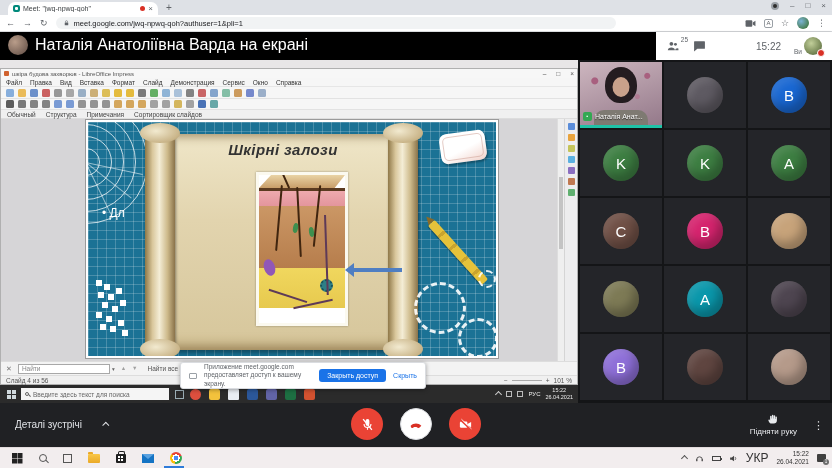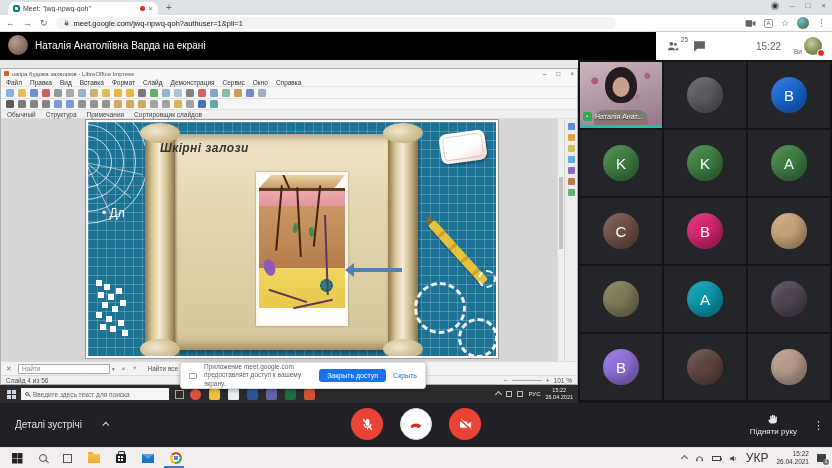--- a/index.html
+++ b/index.html
@@ -27,21 +27,21 @@
   .nav-avatar { width:12px; height:12px; border-radius:50%; background:radial-gradient(circle at 35% 35%, #7bb3d4, #33691e); }
 
   
   .meet { position:absolute; top:32px; left:0; width:832px; height:415px; background:#202124; }
   .topbar { position:absolute; top:0; left:0; width:832px; height:28px; background:#000; }
   .banner { position:absolute; display:flex; align-items:center; gap:7px; }
   .banner1 { left:8px; top:3px; }
   .banner2 { left:505px; top:3px; }
   .b-avatar { width:20px; height:20px; border-radius:50%; background:radial-gradient(circle at 35% 35%, #b99d8a, #5d4a42); flex:0 0 auto; }
   .b-avatar.small { width:18px; height:18px; background:radial-gradient(circle at 40% 35%, #9fb4c4, #55636e); }
-  .b-name { font-size:10px; color:#fff; white-space:nowrap; }
+  .b-name { font-size:16px; color:#fff; white-space:nowrap; }
   .b-line1 { font-size:8.5px; color:#fff; white-space:nowrap; }
   .b-line2 { font-size:7.5px; color:#9aa0a6; }
   .topbar-right { position:absolute; right:0; top:0; width:176px; height:28px; background:#fff; box-shadow:-1px 0 2px rgba(0,0,0,.2); display:flex; align-items:center; gap:13px; padding:0 10px; }
   .hd-ico { position:relative; display:flex; }
   .hd-count { position:absolute; top:-4px; right:-8px; font-size:6.5px; color:#5f6368; }
   .hd-clock { font-size:10px; color:#5f6368; margin-left:2px; }
   .you-wrap { display:flex; align-items:flex-end; gap:2px; position:relative; }
   .you-label { font-size:6.5px; color:#5f6368; }
   .you-avatar { width:18px; height:18px; border-radius:50%; background:radial-gradient(circle at 40% 35%, #c2cf9a, #4a5d2e); position:relative; }
   .you-badge { position:absolute; right:-3px; bottom:-2px; width:8px; height:8px; border-radius:50%; background:#d93025; border:1px solid #fff; }
@@ -93,21 +93,21 @@
   .scrollbody { position:absolute; left:72px; top:12px; width:246px; height:216px; border-radius:6px;
     background:linear-gradient(180deg,#efe6c8,#e2d4ae 40%,#d6c69b);
     box-shadow:inset 0 8px 10px -5px rgba(110,80,35,.55), inset 0 -10px 12px -6px rgba(110,80,35,.6), 2px 3px 4px rgba(0,0,0,.35); }
   .roll { position:absolute; top:6px; width:30px; height:226px; border-radius:13px;
     background:linear-gradient(90deg,#8f7848,#d9c79c 25%,#f4edd6 48%,#cdb98a 75%,#8a734a);
     box-shadow:1px 2px 3px rgba(0,0,0,.4); }
   .roll.left { left:57px; } .roll.right { left:300px; }
   .roll::before, .roll::after { content:""; position:absolute; left:-5px; width:40px; height:20px; border-radius:50%;
     background:radial-gradient(ellipse at 40% 40%, #f2ead0, #c9b488 70%, #93severe 100%); background:radial-gradient(ellipse at 40% 40%, #f2ead0, #c9b488 70%, #97845c); }
   .roll::before { top:-5px; } .roll::after { bottom:-5px; }
-  .stitle { position:absolute; left:72px; top:19px; width:246px; text-align:left; font-size:12px; font-weight:bold; font-style:italic; color:#333; letter-spacing:.4px; }
+  .stitle { position:absolute; left:72px; top:19px; width:246px; text-align:center; font-size:15px; font-weight:bold; font-style:italic; color:#333; letter-spacing:.4px; }
   .stext { position:absolute; left:88px; top:41px; width:68px; text-align:center; font-size:7.5px; line-height:1.42; color:#2f7fae; }
   .pre { white-space:pre-line; display:block; }
   .stext .boldpart { display:block; color:#4a4a30; font-weight:bold; font-style:italic; }
   .skin { position:absolute; left:168px; top:50px; width:92px; height:154px; background:#fbf9ef; padding:3px; box-shadow:0 0 2px rgba(0,0,0,.35); }
   .skin-in { position:relative; width:100%; height:100%; background:#fff; overflow:hidden; }
   .sk-top { height:13px; background:linear-gradient(#e9d3a5,#c89d69); clip-path:polygon(14% 0,100% 0,88% 100%,0 100%); }
   .sk-line { height:3px; background:#5a3a20; }
   .sk-pink { height:15px; background:linear-gradient(#eeaaae,#e3959c); }
   .sk-derm { height:62px; background:linear-gradient(#cb9765,#b67d4c); }
   .sk-fat  { height:40px; background:linear-gradient(#f0d75e,#e7c94e); }

